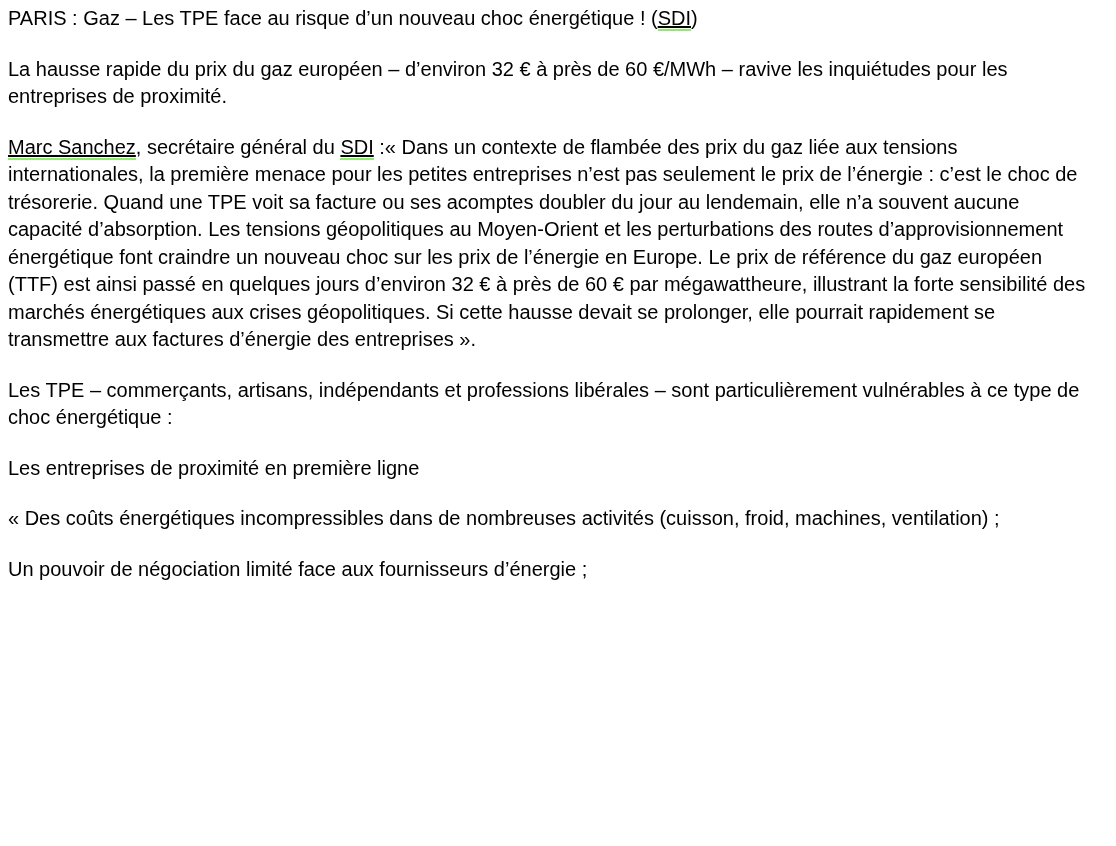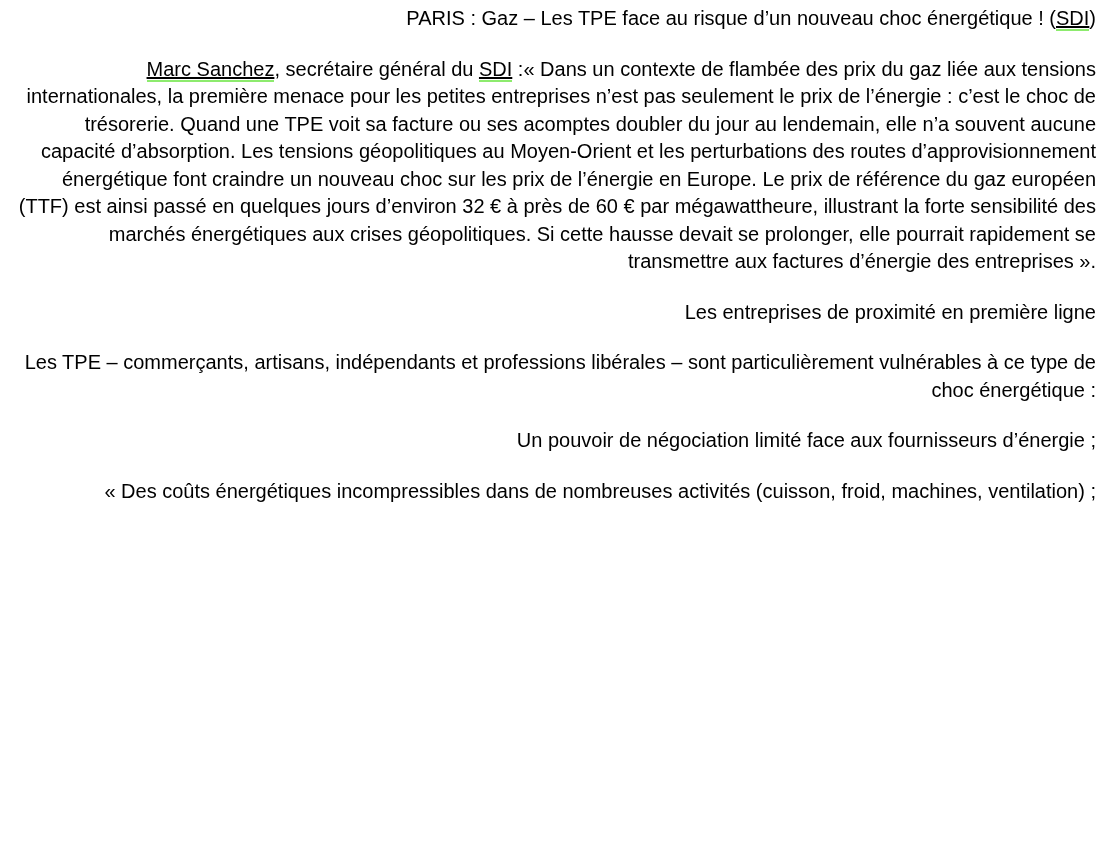--- a/index.html
+++ b/index.html
@@ -7,38 +7,38 @@
   }
   body {
     margin: 3px 8px;
     color: #000000;
     font-family: "Liberation Sans", sans-serif;
     font-size: 20px;
     line-height: 27.5px;
   }
   .article {
     max-width: 1088px;
-    text-align: right;
   }
   .article p {
     margin: 23px 0;
   }
   .article p:first-child {
     margin-top: 2px;
   }
   a.inline-link {
     color: inherit;
     text-decoration: underline;
     border-bottom: 2px solid var(--link-underline, #8DEB6E);
     cursor: pointer;
   }
 </style>
 </head>
 <body style="color: rgb(0, 0, 0); background: rgb(255, 255, 255);">
 
 <div class="article">
     <p>PARIS : Gaz – Les TPE face au risque d’un nouveau choc énergétique ! (<a class="inline-link" href="#">SDI</a>)</p>
+    <p>La hausse rapide du prix du gaz européen – d’environ 32 € à près de 60 €/MWh – ravive les inquiétudes pour les entreprises de proximité.</p>
     <p><a class="inline-link" href="#">Marc Sanchez</a>, secrétaire général du <a class="inline-link" href="#">SDI</a> :« Dans un contexte de flambée des prix du gaz liée aux tensions internationales, la première menace pour les petites entreprises n’est pas seulement le prix de l’énergie : c’est le choc de trésorerie. Quand une TPE voit sa facture ou ses acomptes doubler du jour au lendemain, elle n’a souvent aucune capacité d’absorption. Les tensions géopolitiques au Moyen-Orient et les perturbations des routes d’approvisionnement énergétique font craindre un nouveau choc sur les prix de l’énergie en Europe. Le prix de référence du gaz européen (TTF) est ainsi passé en quelques jours d’environ 32 € à près de 60 € par mégawattheure, illustrant la forte sensibilité des marchés énergétiques aux crises géopolitiques. Si cette hausse devait se prolonger, elle pourrait rapidement se transmettre aux factures d’énergie des entreprises ».</p>
+    <p>Les TPE – commerçants, artisans, indépendants et professions libérales – sont particulièrement vulnérables à ce type de choc énergétique :</p>
     <p>Les entreprises de proximité en première ligne</p>
-    <p>Les TPE – commerçants, artisans, indépendants et professions libérales – sont particulièrement vulnérables à ce type de choc énergétique :</p>
+    <p>« Des coûts énergétiques incompressibles dans de nombreuses activités (cuisson, froid, machines, ventilation) ;</p>
     <p>Un pouvoir de négociation limité face aux fournisseurs d’énergie ;</p>
-    <p>« Des coûts énergétiques incompressibles dans de nombreuses activités (cuisson, froid, machines, ventilation) ;</p>
   </div>
 
 </body></html>

